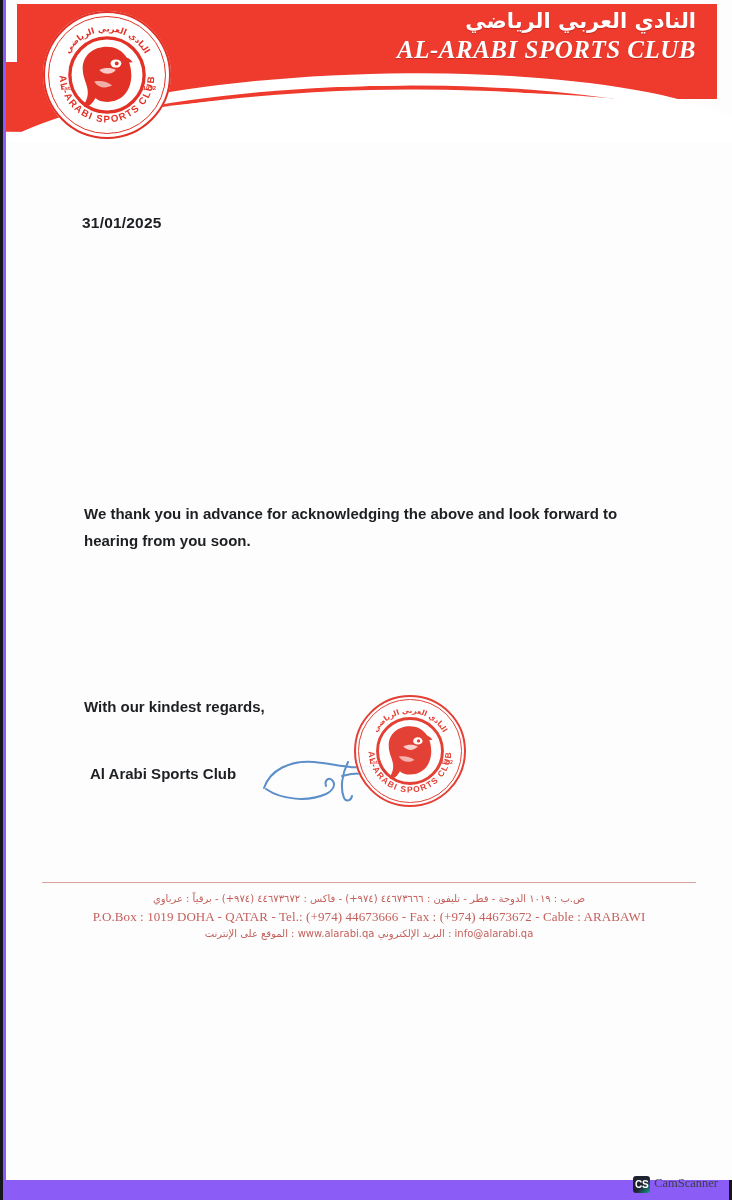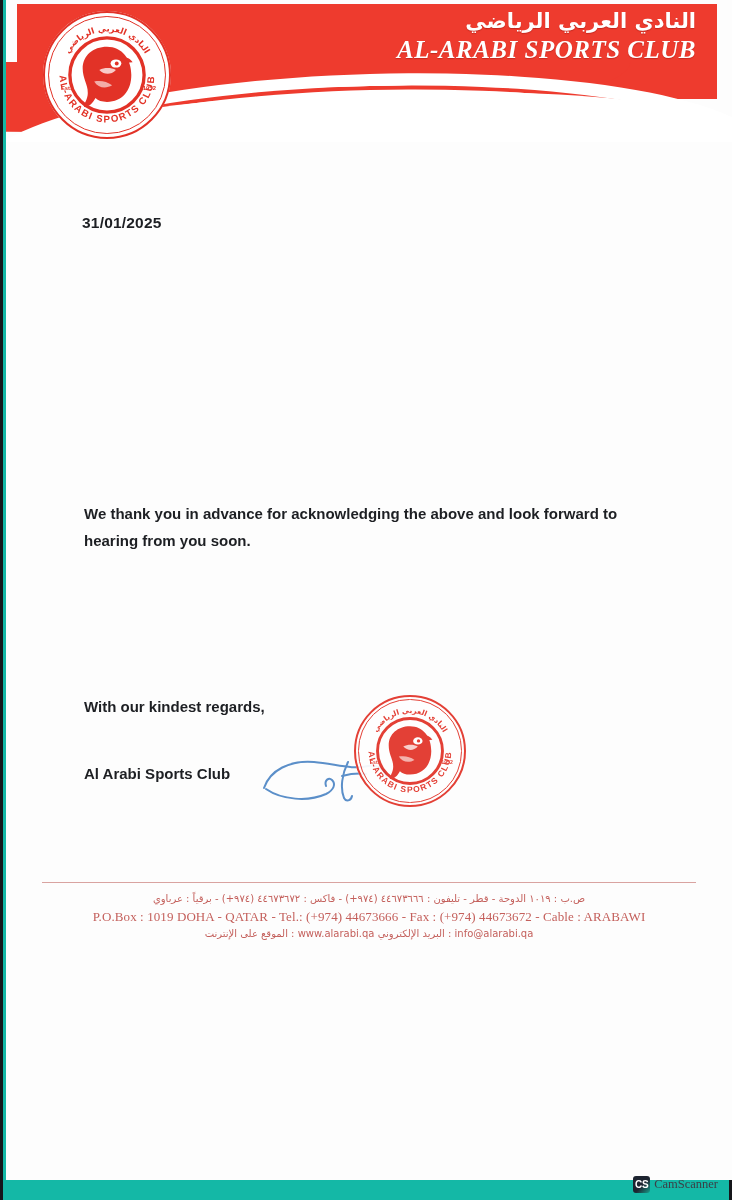--- a/index.html
+++ b/index.html
@@ -14,21 +14,21 @@
     overflow: hidden;
     position: relative;
   }
 
   
   #scan-page {
     position: absolute;
     left: 0; top: 0;
     width: 732px;
     height: 1200px;
-    background: #14b8a6;
+    background: #8b5cf6;
     box-sizing: border-box;
     border-left: 3px solid #15161a;
     border-right: 3px solid #15161a;
   }
   #paper {
     position: absolute;
     left: 3px; top: 0;
     width: 726px;
     height: 1180px;
     background: #fdfdfd;
@@ -179,21 +179,21 @@
   #closing-line {
     position: absolute;
     left: 78px; top: 680px;
     font-size: 15px;
     font-weight: bold;
     color: #1d1f23;
     margin-top: 18px;
   }
   #signer-name {
     position: absolute;
-    left: 78px; top: 765px;
+    left: 84px; top: 765px;
     font-size: 15px;
     font-weight: bold;
     color: #1d1f23;
   }
 
   #signature-mark {
     position: absolute;
     left: 250px; top: 742px;
     width: 150px; height: 70px;
   }
@@ -243,21 +243,21 @@
     direction: rtl;
     font-size: 10px;
   }
 
   
   #camscanner {
     position: absolute;
     right: 14px;
     top: 1176px;
     display: flex;
-    align-items: center;
+    align-items: flex-start;
     gap: 4px;
   }
   #cs-badge {
     width: 17px; height: 17px;
     border-radius: 3px;
     background: linear-gradient(135deg, #1d2430 0%, #1d2430 55%, #17a08c 100%);
     color: #ffffff;
     font-size: 10px;
     font-weight: bold;
     display: flex;

